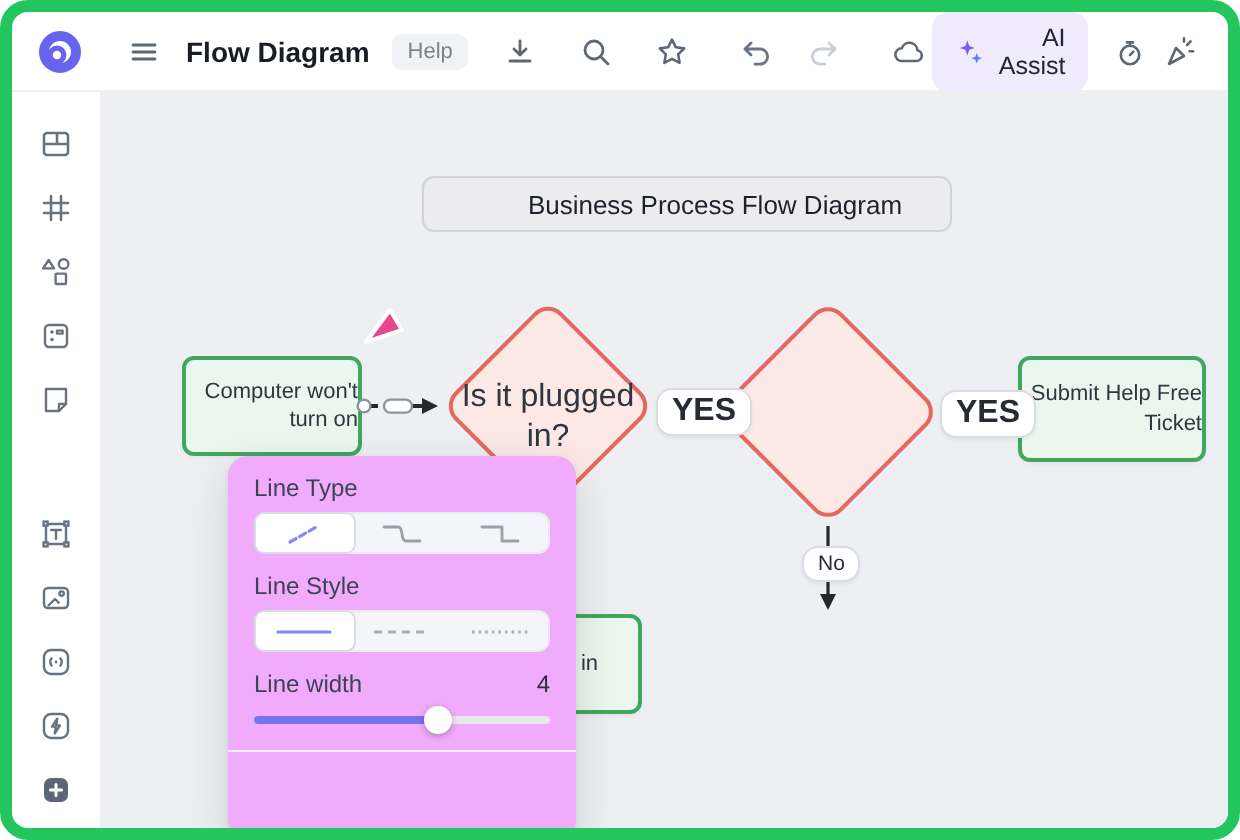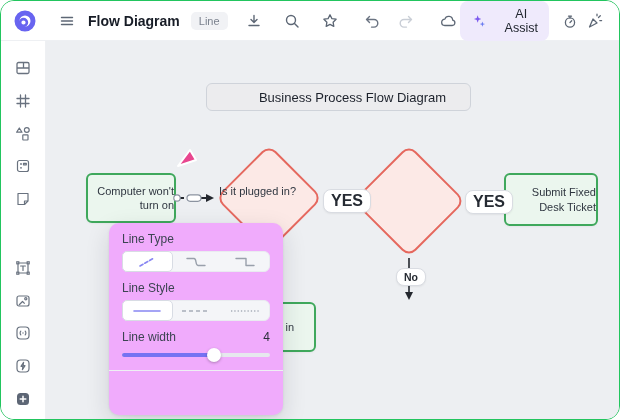--- a/index.html
+++ b/index.html
@@ -1,32 +1,32 @@
 <!DOCTYPE html>
 <html><head>
 <meta charset="utf-8">
 <style>
   * { box-sizing: border-box; margin: 0; padding: 0; }
   html,body { width:620px; height:420px; background:#fff; font-family:"Liberation Sans",sans-serif; }
   .window { position:absolute; left:0; top:0; width:620px; height:420px; background:#edeff2;
-            border-radius:14px; overflow:hidden; border:1px solid #22c55e; }
+            border-radius:14px; overflow:hidden; border:6px solid #22c55e; }
 
   
   .topbar { position:absolute; left:0; top:0; right:0; height:40px; background:#fff;
             border-bottom:1px solid #eef0f3; display:flex; align-items:center; padding:0 10px 0 12px; z-index:20; }
   .tb-divider { width:1px; height:20px; background:#e8eaef; margin:0 9px; }
   .icon-btn { display:flex; align-items:center; justify-content:center; width:24px; height:24px; flex:none; }
   .icon-btn svg { display:block; }
   .logo { width:24px; height:24px; flex:none; }
   .tb-title { font-size:14px; font-weight:700; color:#171c26; margin-left:9px; white-space:nowrap; }
   .tb-badge { background:#f1f2f5; color:#7b828e; font-size:11px; font-weight:500; border-radius:5px;
               padding:3px 8px; margin-left:11px; }
   .ml14 { margin-left:14px; } .ml10 { margin-left:10px; }
-  .ai-btn { margin-left:auto; display:flex; align-items:center; gap:18px; background:#efeafc; border:none;
-            border-radius:8px; padding:6px 11px; font-family:inherit; font-size:12.5px; font-weight:500; color:#21262f; }
+  .ai-btn { margin-left:auto; display:flex; align-items:center; gap:6px; background:#efeafc; border:none;
+            border-radius:8px; padding:6px 11px; font-family:inherit; font-size:12.5px; font-weight:500; color:#21262f;text-align:right; }
   .right-icons { display:flex; align-items:center; margin-left:10px; }
 
   
   .sidebar { position:absolute; left:0; top:40px; bottom:0; width:45px; background:#fff;
              border-right:1px solid #eef0f3; display:flex; flex-direction:column; align-items:center;
              padding-top:14px; z-index:15; }
   .sb-btn { width:26px; height:26px; display:flex; align-items:center; justify-content:center; margin-bottom:7px; }
   .sb-gap { height:36px; }
 
   
@@ -41,30 +41,30 @@
           justify-content:center; text-align:right; font-size:11px; color:#2f3640; line-height:1.3;
           z-index:1; box-shadow:0 1px 2px rgba(0,0,0,.04); padding:0; }
   .node-start  { left:40px;  top:132px; width:90px;  height:50px; }
   .node-submit { left:458px; top:132px; width:94px;  height:53px; }
   .node-fix    { left:313px; top:262px; width:100px; height:50px; }
   .node-hidden { left:178px; top:261px; width:92px;  height:50px; justify-content:flex-end; padding-right:20px; z-index:0; }
 
   .diamond { background:#fce9e6; border:2px solid #e5685e; border-radius:10px; transform:rotate(45deg); z-index:1; }
   .d1 { left:185px; top:119px; width:76px; height:76px; }
   .d2 { left:323px; top:120px; width:80px; height:80px; }
-  .d-label { z-index:2; font-size:11px; color:#2f3640; line-height:1.28; }
+  .d-label { z-index:2; text-align:center; font-size:16px; color:#2f3640; line-height:1.28; }
   .d1-label { left:173px; top:143px; width:100px; }
   .d2-label { left:308px; top:141px; width:110px; }
 
   .edge-layer { left:0; top:0; width:575px; height:380px; z-index:2; }
 
   .edge-pill { background:#fff; border:1px solid #d9dce2; border-radius:8px; padding:2px 7px;
                font-size:16px; font-weight:700; color:#262b33; z-index:3; box-shadow:0 1px 2px rgba(0,0,0,.06); }
   .pill-yes1 { left:277px; top:148px; } .pill-yes2 { left:419px; top:149px; }
-  .pill-no   { left:350px; top:227px; font-weight:700; font-size:10.5px; }
+  .pill-no   { left:350px; top:227px; font-weight:400; font-size:10.5px; }
 
   .collab { left:60px; top:85px; width:70px; height:25px; background:#e8468f; color:#fff; border-radius:3px;
             display:flex; align-items:center; justify-content:center; font-size:12.5px; z-index:4; }
   .cursor { left:128px; top:105px; z-index:4; }
 
   
   .panel { left:63px; top:182px; width:174px; height:192px; background:#f0abfc; border-radius:10px; z-index:6;
            box-shadow:0 8px 24px rgba(25,30,40,.14), 0 1px 3px rgba(25,30,40,.08); padding:9px 13px 8px; overflow:hidden; }
   .panel-label { font-size:12px; color:#3c4452; }
   .seg-row { display:flex; background:#f4f5f8; border:1px solid #e9ebf0; border-radius:6px; margin-top:5px; height:21px; }
@@ -97,21 +97,21 @@
           <rect x="5" y="10" width="6" height="6" fill="#6864f0" opacity="0"></rect>
         </svg>
     </div>
     <div class="tb-divider"></div>
     <div class="icon-btn">
       <svg width="18" height="18" viewBox="0 0 18 18" fill="none" stroke="#5d6775" stroke-width="1.4" stroke-linecap="round">
           <path d="M3.5 5.5 H14.5 M3.5 9 H14.5 M3.5 12.5 H14.5"></path>
         </svg>
     </div>
     <span class="tb-title">Flow Diagram</span>
-    <span class="tb-badge">Line</span>
+    <span class="tb-badge">Help</span>
     <div class="icon-btn ml14">
       <svg width="18" height="18" viewBox="0 0 18 18" fill="none" stroke="#5d6775" stroke-width="1.4" stroke-linecap="round" stroke-linejoin="round">
           <path d="M9 3.5 V10 M6 7.5 L9 10.5 L12 7.5 M4 13.5 H14"></path>
         </svg>
     </div>
     <div class="icon-btn ml14">
       <svg width="18" height="18" viewBox="0 0 18 18" fill="none" stroke="#5d6775" stroke-width="1.4" stroke-linecap="round">
           <circle cx="8" cy="8" r="4.5"></circle>
           <path d="M11.5 11.5 L15 15"></path>
         </svg>
@@ -266,21 +266,21 @@
     <div class="abs node node-start">
       <span>Computer won't turn on</span>
     </div>
 
     <div class="abs diamond d1"></div>
     <div class="abs d-label d1-label">Is it plugged in?</div>
 
     <div class="abs diamond d2"></div>
 
     <div class="abs node node-submit">
-      <span>Submit Fixed Desk Ticket</span>
+      <span>Submit Help Free Ticket</span>
     </div>
 
 
     <div class="abs node node-hidden">
       <span>in</span>
     </div>
 
     <div class="abs edge-pill pill-yes1">YES</div>
     <div class="abs edge-pill pill-yes2">YES</div>
     <div class="abs edge-pill pill-no">No</div>

